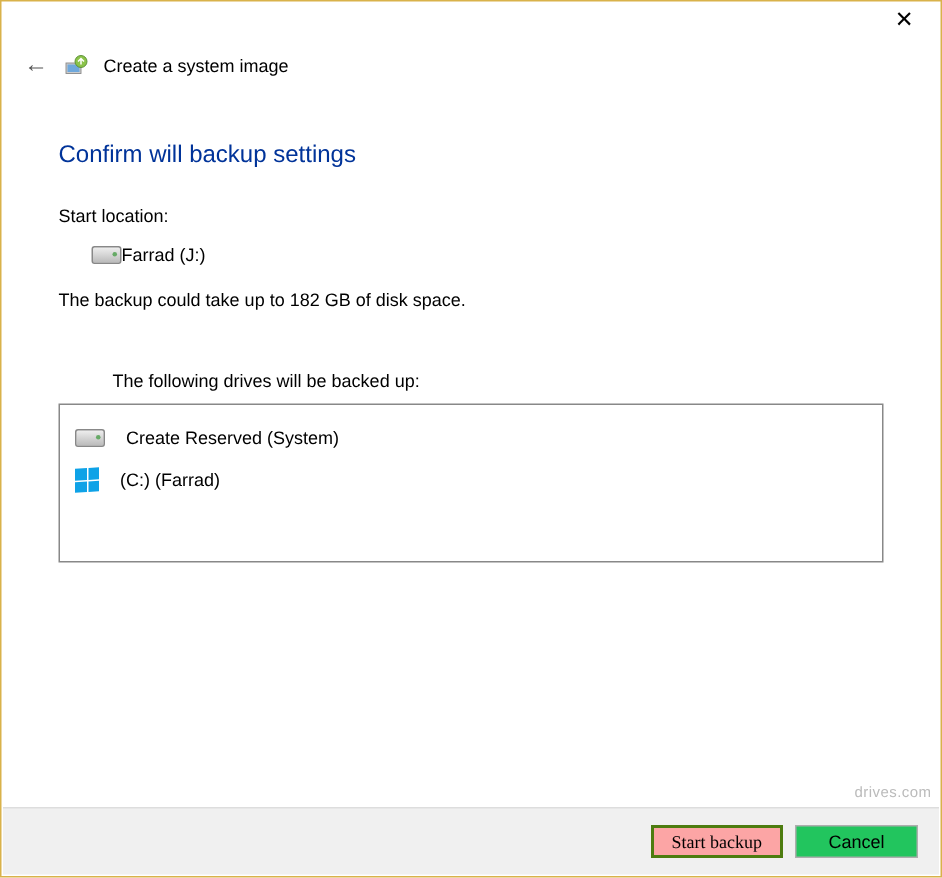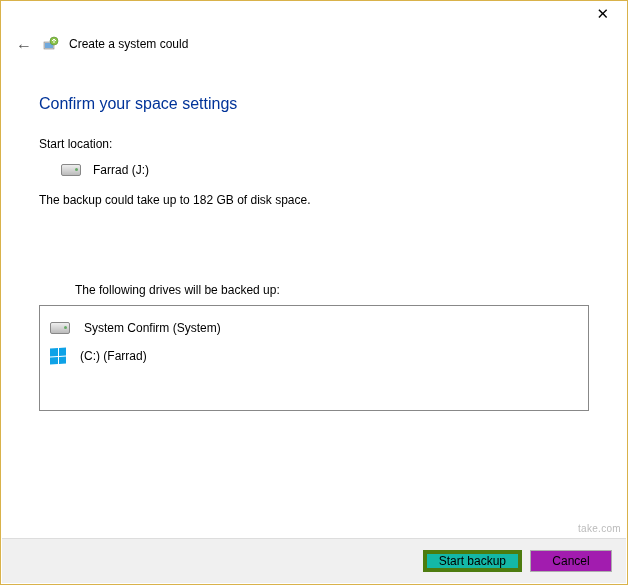--- a/index.html
+++ b/index.html
@@ -60,40 +60,39 @@
       font-weight: 400;
       margin-bottom: 24px;
     }
     .label {
       font-size: 12px;
       margin-bottom: 12px;
     }
     .loc-row {
       display: flex;
       align-items: center;
-      gap: 12px;
       padding-left: 22px;
       margin-bottom: 16px;
     }
     .hdd-icon {
       width: 20px; height: 12px;
       background: linear-gradient(#eee,#bbb);
       border: 1px solid #888;
       border-radius: 2px;
       position: relative;
     }
     .hdd-icon::after {
       content: "";
       position: absolute;
       right: 2px; top: 3px;
       width: 3px; height: 3px;
       background: #6a6;
       border-radius: 50%;
     }
-    .size-note { font-size: 12px; margin-bottom: 76px; }
+    .size-note { font-size: 12px; margin-bottom: 40px; }
     .drives-label { font-size: 12px; margin-bottom: 8px; margin-left: 36px; }
     .drives-box {
       border: 1px solid #888;
       height: 106px;
       padding: 8px 10px;
     }
     .drive-row {
       display: flex;
       align-items: center;
       gap: 14px;
@@ -118,28 +117,29 @@
       justify-content: flex-end;
       align-items: center;
       gap: 8px;
       padding-right: 14px;
     }
     .btn {
       min-width: 82px;
       height: 22px;
       font-size: 12px;
       font-family: inherit;
-      background: #a21caf;
+      background: #22c55e;
       border: 1px solid #adadad;
       padding: 0 12px;
       cursor: default;
     }
     .btn.primary {
-      border: 4px solid #4d7c0f;
-      background: #14b8a6;
+      border: 2px solid #4d7c0f;
+      background: #fca5a5;
+      font-family: Liberation Serif, serif;
     }
     .watermark {
       position: absolute;
       right: 6px; bottom: 50px;
       font-size: 10px;
       color: #bbb;
       letter-spacing: 0.3px;
     }
   </style>
 </head>
@@ -152,50 +152,50 @@
 <div class="header-row">
   <div class="back-arrow">←</div>
   <div class="app-icon">
     <svg viewBox="0 0 16 16">
       <rect x="1" y="6" width="10" height="7" fill="#ccc" stroke="#888" stroke-width="0.6"></rect>
       <rect x="2" y="7" width="8" height="5" fill="#6fa8dc"></rect>
       <circle cx="11" cy="5" r="4" fill="#8bc34a" stroke="#558b2f" stroke-width="0.6"></circle>
       <path d="M9 5 L11 3 L13 5 M11 3 L11 7" stroke="#fff" stroke-width="1" fill="none"></path>
     </svg>
   </div>
-  <div class="app-title">Create a system could</div>
+  <div class="app-title">Create a system image</div>
 </div>
 
 <div class="content">
-  <div class="heading">Confirm your space settings</div>
+  <div class="heading">Confirm will backup settings</div>
 
   <div class="label">Start location:</div>
   <div class="loc-row">
     <div class="hdd-icon"></div>
     <div>Farrad (J:)</div>
   </div>
 
   <div class="size-note">The backup could take up to 182 GB of disk space.</div>
 
   <div class="drives-label">The following drives will be backed up:</div>
   <div class="drives-box">
     <div class="drive-row">
       <div class="hdd-icon"></div>
-      <div>System Confirm (System)</div>
+      <div>Create Reserved (System)</div>
     </div>
     <div class="drive-row">
       <div class="win-icon">
           <span></span>
           <span></span>
           <span></span>
           <span></span>
         </div>
       <div>(C:) (Farrad)</div>
     </div>
   </div>
 </div>
 
-<div class="watermark">take.com</div>
+<div class="watermark">drives.com</div>
 
 <div class="footer">
   <button class="btn primary">Start backup</button>
   <button class="btn">Cancel</button>
 </div>
 
 </body></html>

